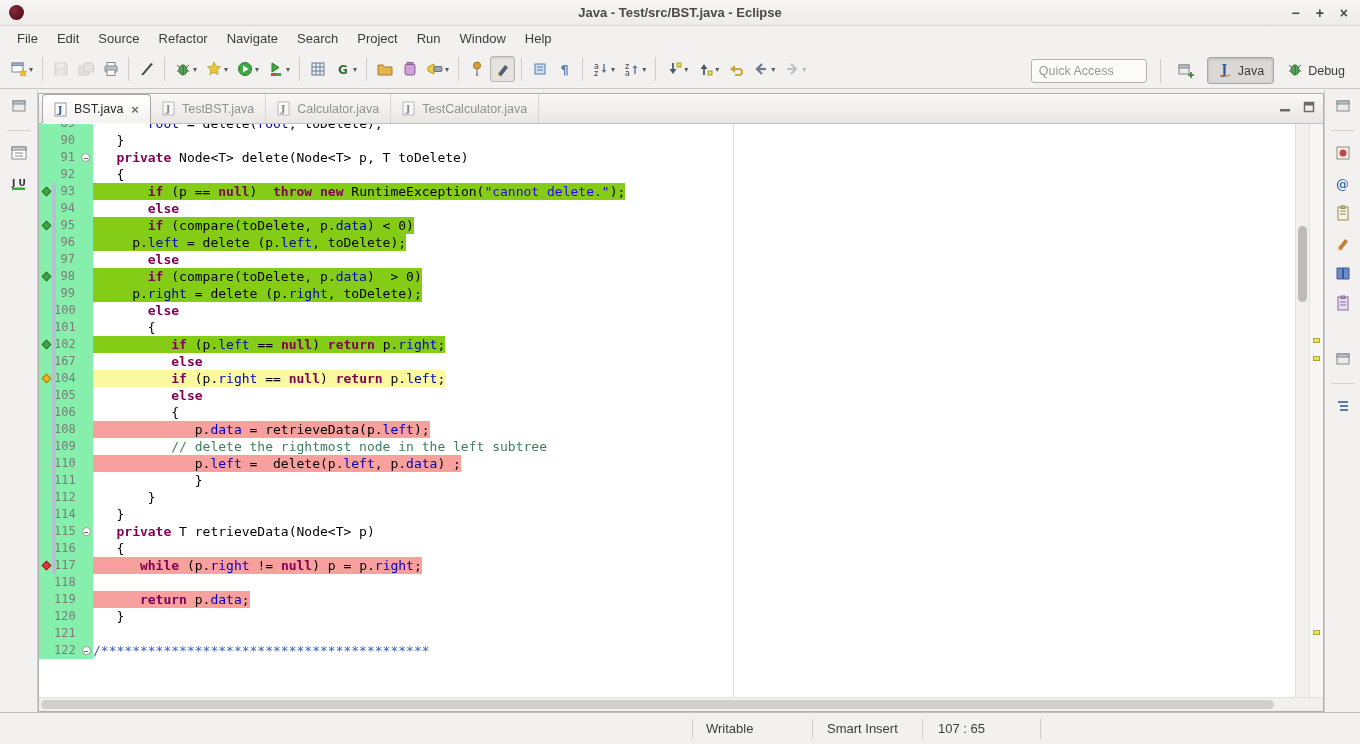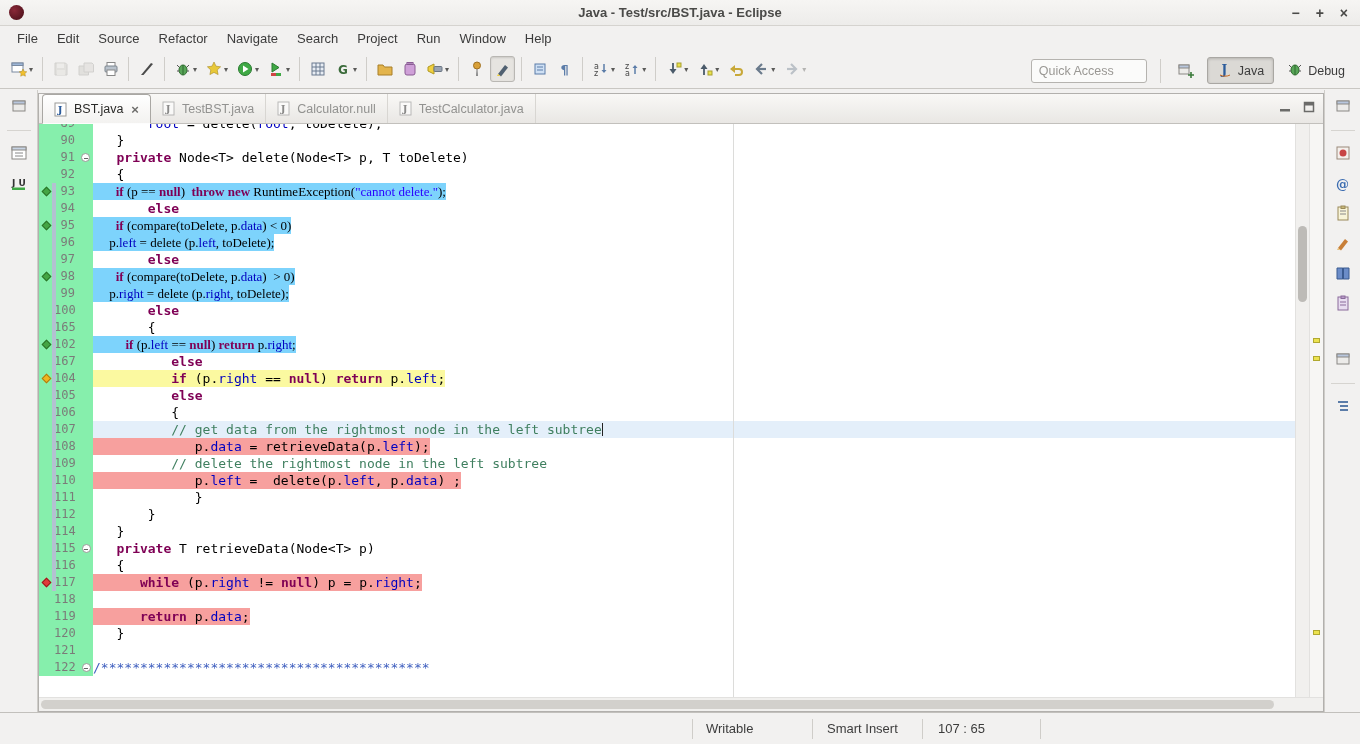--- a/index.html
+++ b/index.html
@@ -62,21 +62,21 @@
   .dm.g{background:#44a544;border:1px solid #2a742a;}
   .dm.y{background:#f0b41e;border:1px solid #a87c12;}
   .dm.r{background:#e03a3a;border:1px solid #971c1c;}
   .num{flex:1;text-align:right;padding-right:3px;}
   .fslot{width:15px;flex:0 0 15px;display:flex;align-items:center;justify-content:center;}
   .fold-dot{width:9px;height:9px;border:1px solid #9a9a98;border-radius:50%;background:#fff;position:relative;}
   .fold-dot::after{content:"";position:absolute;left:1.5px;right:1.5px;top:50%;height:1px;background:#666;}
   .txt{flex:1;position:relative;}
   .cl.cur .txt{background:#e4effa;}
   .cov{display:inline-block;height:17px;}
-  .cov.g{background:#7dd3fc;font-family:Liberation Serif, serif;}
+  .cov.g{background:#84cc16;}
   .cov.y{background:#fbf9a0;}
   .cov.r{background:#f7a09e;}
   .sp{color:#000;}
   .sk{color:#7f0055;font-weight:bold;}
   .ss{color:#2a00ff;}
   .sc{color:#3f7f5f;}
   .sj{color:#3f5fbf;}
   .sf{color:#0000c0;}
   .caret-i{display:inline-block;width:1px;height:13px;background:#222;vertical-align:-2px;}
   .print-margin{position:absolute;left:694px;top:0;bottom:0;width:1px;background:#dcdcda;}
@@ -435,21 +435,21 @@
           </span>
           <span>TestBST.java</span>
         </div>
         <div class="tab">
           <span class="ticon gray">
             <svg viewBox="0 0 14 15">
               <rect x="1" y="1" width="11" height="13" fill="#fff" stroke="#9a9a98"></rect>
               <text x="3.8" y="11" font-size="10" font-weight="bold" fill="#2b5b9b" font-family="DejaVu Serif">J</text>
             </svg>
           </span>
-          <span>Calculator.null</span>
+          <span>Calculator.java</span>
         </div>
         <div class="tab">
           <span class="ticon gray">
             <svg viewBox="0 0 14 15">
               <rect x="1" y="1" width="11" height="13" fill="#fff" stroke="#9a9a98"></rect>
               <text x="3.8" y="11" font-size="10" font-weight="bold" fill="#2b5b9b" font-family="DejaVu Serif">J</text>
             </svg>
           </span>
           <span>TestCalculator.java</span>
         </div>
@@ -475,27 +475,26 @@
             <div class="cl"><div class="gut"><span class="dslot"></span><span class="num">91</span><span class="fslot"><span class="fold-dot"></span></span></div><div class="txt"><span class="cov"><span class="sp">   </span><span class="sk">private</span><span class="sp"> Node&lt;T&gt; delete(Node&lt;T&gt; p, T toDelete)</span></span></div></div>
             <div class="cl"><div class="gut"><span class="dslot"></span><span class="num">92</span><span class="fslot"></span></div><div class="txt"><span class="cov"><span class="sp">   {</span></span></div></div>
             <div class="cl"><div class="gut chg"><span class="dslot"><span class="dm g"></span></span><span class="num">93</span><span class="fslot"></span></div><div class="txt"><span class="cov g"><span class="sp">       </span><span class="sk">if</span><span class="sp"> (p == </span><span class="sk">null</span><span class="sp">)  </span><span class="sk">throw</span><span class="sp"> </span><span class="sk">new</span><span class="sp"> RuntimeException(</span><span class="ss">"cannot delete."</span><span class="sp">);</span></span></div></div>
             <div class="cl"><div class="gut chg"><span class="dslot"></span><span class="num">94</span><span class="fslot"></span></div><div class="txt"><span class="cov"><span class="sp">       </span><span class="sk">else</span></span></div></div>
             <div class="cl"><div class="gut chg"><span class="dslot"><span class="dm g"></span></span><span class="num">95</span><span class="fslot"></span></div><div class="txt"><span class="cov g"><span class="sp">       </span><span class="sk">if</span><span class="sp"> (compare(toDelete, p.</span><span class="sf">data</span><span class="sp">) &lt; 0)</span></span></div></div>
             <div class="cl"><div class="gut chg"><span class="dslot"></span><span class="num">96</span><span class="fslot"></span></div><div class="txt"><span class="cov g"><span class="sp">     p.</span><span class="sf">left</span><span class="sp"> = delete (p.</span><span class="sf">left</span><span class="sp">, toDelete);</span></span></div></div>
             <div class="cl"><div class="gut chg"><span class="dslot"></span><span class="num">97</span><span class="fslot"></span></div><div class="txt"><span class="cov"><span class="sp">       </span><span class="sk">else</span></span></div></div>
             <div class="cl"><div class="gut chg"><span class="dslot"><span class="dm g"></span></span><span class="num">98</span><span class="fslot"></span></div><div class="txt"><span class="cov g"><span class="sp">       </span><span class="sk">if</span><span class="sp"> (compare(toDelete, p.</span><span class="sf">data</span><span class="sp">)  &gt; 0)</span></span></div></div>
             <div class="cl"><div class="gut chg"><span class="dslot"></span><span class="num">99</span><span class="fslot"></span></div><div class="txt"><span class="cov g"><span class="sp">     p.</span><span class="sf">right</span><span class="sp"> = delete (p.</span><span class="sf">right</span><span class="sp">, toDelete);</span></span></div></div>
             <div class="cl"><div class="gut chg"><span class="dslot"></span><span class="num">100</span><span class="fslot"></span></div><div class="txt"><span class="cov"><span class="sp">       </span><span class="sk">else</span></span></div></div>
-            <div class="cl"><div class="gut chg"><span class="dslot"></span><span class="num">165</span><span class="fslot"></span></div><div class="txt"><span class="cov"><span class="sp">       {</span></span></div></div>
+            <div class="cl"><div class="gut chg"><span class="dslot"></span><span class="num">101</span><span class="fslot"></span></div><div class="txt"><span class="cov"><span class="sp">       {</span></span></div></div>
             <div class="cl"><div class="gut chg"><span class="dslot"><span class="dm g"></span></span><span class="num">102</span><span class="fslot"></span></div><div class="txt"><span class="cov g"><span class="sp">          </span><span class="sk">if</span><span class="sp"> (p.</span><span class="sf">left</span><span class="sp"> == </span><span class="sk">null</span><span class="sp">) </span><span class="sk">return</span><span class="sp"> p.</span><span class="sf">right</span><span class="sp">;</span></span></div></div>
             <div class="cl"><div class="gut chg"><span class="dslot"></span><span class="num">167</span><span class="fslot"></span></div><div class="txt"><span class="cov"><span class="sp">          </span><span class="sk">else</span></span></div></div>
             <div class="cl"><div class="gut chg"><span class="dslot"><span class="dm y"></span></span><span class="num">104</span><span class="fslot"></span></div><div class="txt"><span class="cov y"><span class="sp">          </span><span class="sk">if</span><span class="sp"> (p.</span><span class="sf">right</span><span class="sp"> == </span><span class="sk">null</span><span class="sp">) </span><span class="sk">return</span><span class="sp"> p.</span><span class="sf">left</span><span class="sp">;</span></span></div></div>
             <div class="cl"><div class="gut chg"><span class="dslot"></span><span class="num">105</span><span class="fslot"></span></div><div class="txt"><span class="cov"><span class="sp">          </span><span class="sk">else</span></span></div></div>
             <div class="cl"><div class="gut chg"><span class="dslot"></span><span class="num">106</span><span class="fslot"></span></div><div class="txt"><span class="cov"><span class="sp">          {</span></span></div></div>
-            <div class="cl cur"><div class="gut chg"><span class="dslot"></span><span class="num">107</span><span class="fslot"></span></div><div class="txt"><span class="cov"><span class="sp">          </span><span class="sc">// get data from the rightmost node in the left subtree</span><span class="caret-i"></span></span></div></div>
             <div class="cl"><div class="gut chg"><span class="dslot"></span><span class="num">108</span><span class="fslot"></span></div><div class="txt"><span class="cov r"><span class="sp">             p.</span><span class="sf">data</span><span class="sp"> = retrieveData(p.</span><span class="sf">left</span><span class="sp">);</span></span></div></div>
             <div class="cl"><div class="gut chg"><span class="dslot"></span><span class="num">109</span><span class="fslot"></span></div><div class="txt"><span class="cov"><span class="sp">          </span><span class="sc">// delete the rightmost node in the left subtree</span></span></div></div>
             <div class="cl"><div class="gut chg"><span class="dslot"></span><span class="num">110</span><span class="fslot"></span></div><div class="txt"><span class="cov r"><span class="sp">             p.</span><span class="sf">left</span><span class="sp"> =  delete(p.</span><span class="sf">left</span><span class="sp">, p.</span><span class="sf">data</span><span class="sp">) ;</span></span></div></div>
             <div class="cl"><div class="gut chg"><span class="dslot"></span><span class="num">111</span><span class="fslot"></span></div><div class="txt"><span class="cov"><span class="sp">             }</span></span></div></div>
             <div class="cl"><div class="gut chg"><span class="dslot"></span><span class="num">112</span><span class="fslot"></span></div><div class="txt"><span class="cov"><span class="sp">       }</span></span></div></div>
             <div class="cl"><div class="gut chg"><span class="dslot"></span><span class="num">114</span><span class="fslot"></span></div><div class="txt"><span class="cov"><span class="sp">   }</span></span></div></div>
             <div class="cl"><div class="gut chg"><span class="dslot"></span><span class="num">115</span><span class="fslot"><span class="fold-dot"></span></span></div><div class="txt"><span class="cov"><span class="sp">   </span><span class="sk">private</span><span class="sp"> T retrieveData(Node&lt;T&gt; p)</span></span></div></div>
             <div class="cl"><div class="gut chg"><span class="dslot"></span><span class="num">116</span><span class="fslot"></span></div><div class="txt"><span class="cov"><span class="sp">   {</span></span></div></div>
             <div class="cl"><div class="gut chg"><span class="dslot"><span class="dm r"></span></span><span class="num">117</span><span class="fslot"></span></div><div class="txt"><span class="cov r"><span class="sp">      </span><span class="sk">while</span><span class="sp"> (p.</span><span class="sf">right</span><span class="sp"> != </span><span class="sk">null</span><span class="sp">) p = p.</span><span class="sf">right</span><span class="sp">;</span></span></div></div>
             <div class="cl"><div class="gut"><span class="dslot"></span><span class="num">118</span><span class="fslot"></span></div><div class="txt"><span class="cov"></span></div></div>

